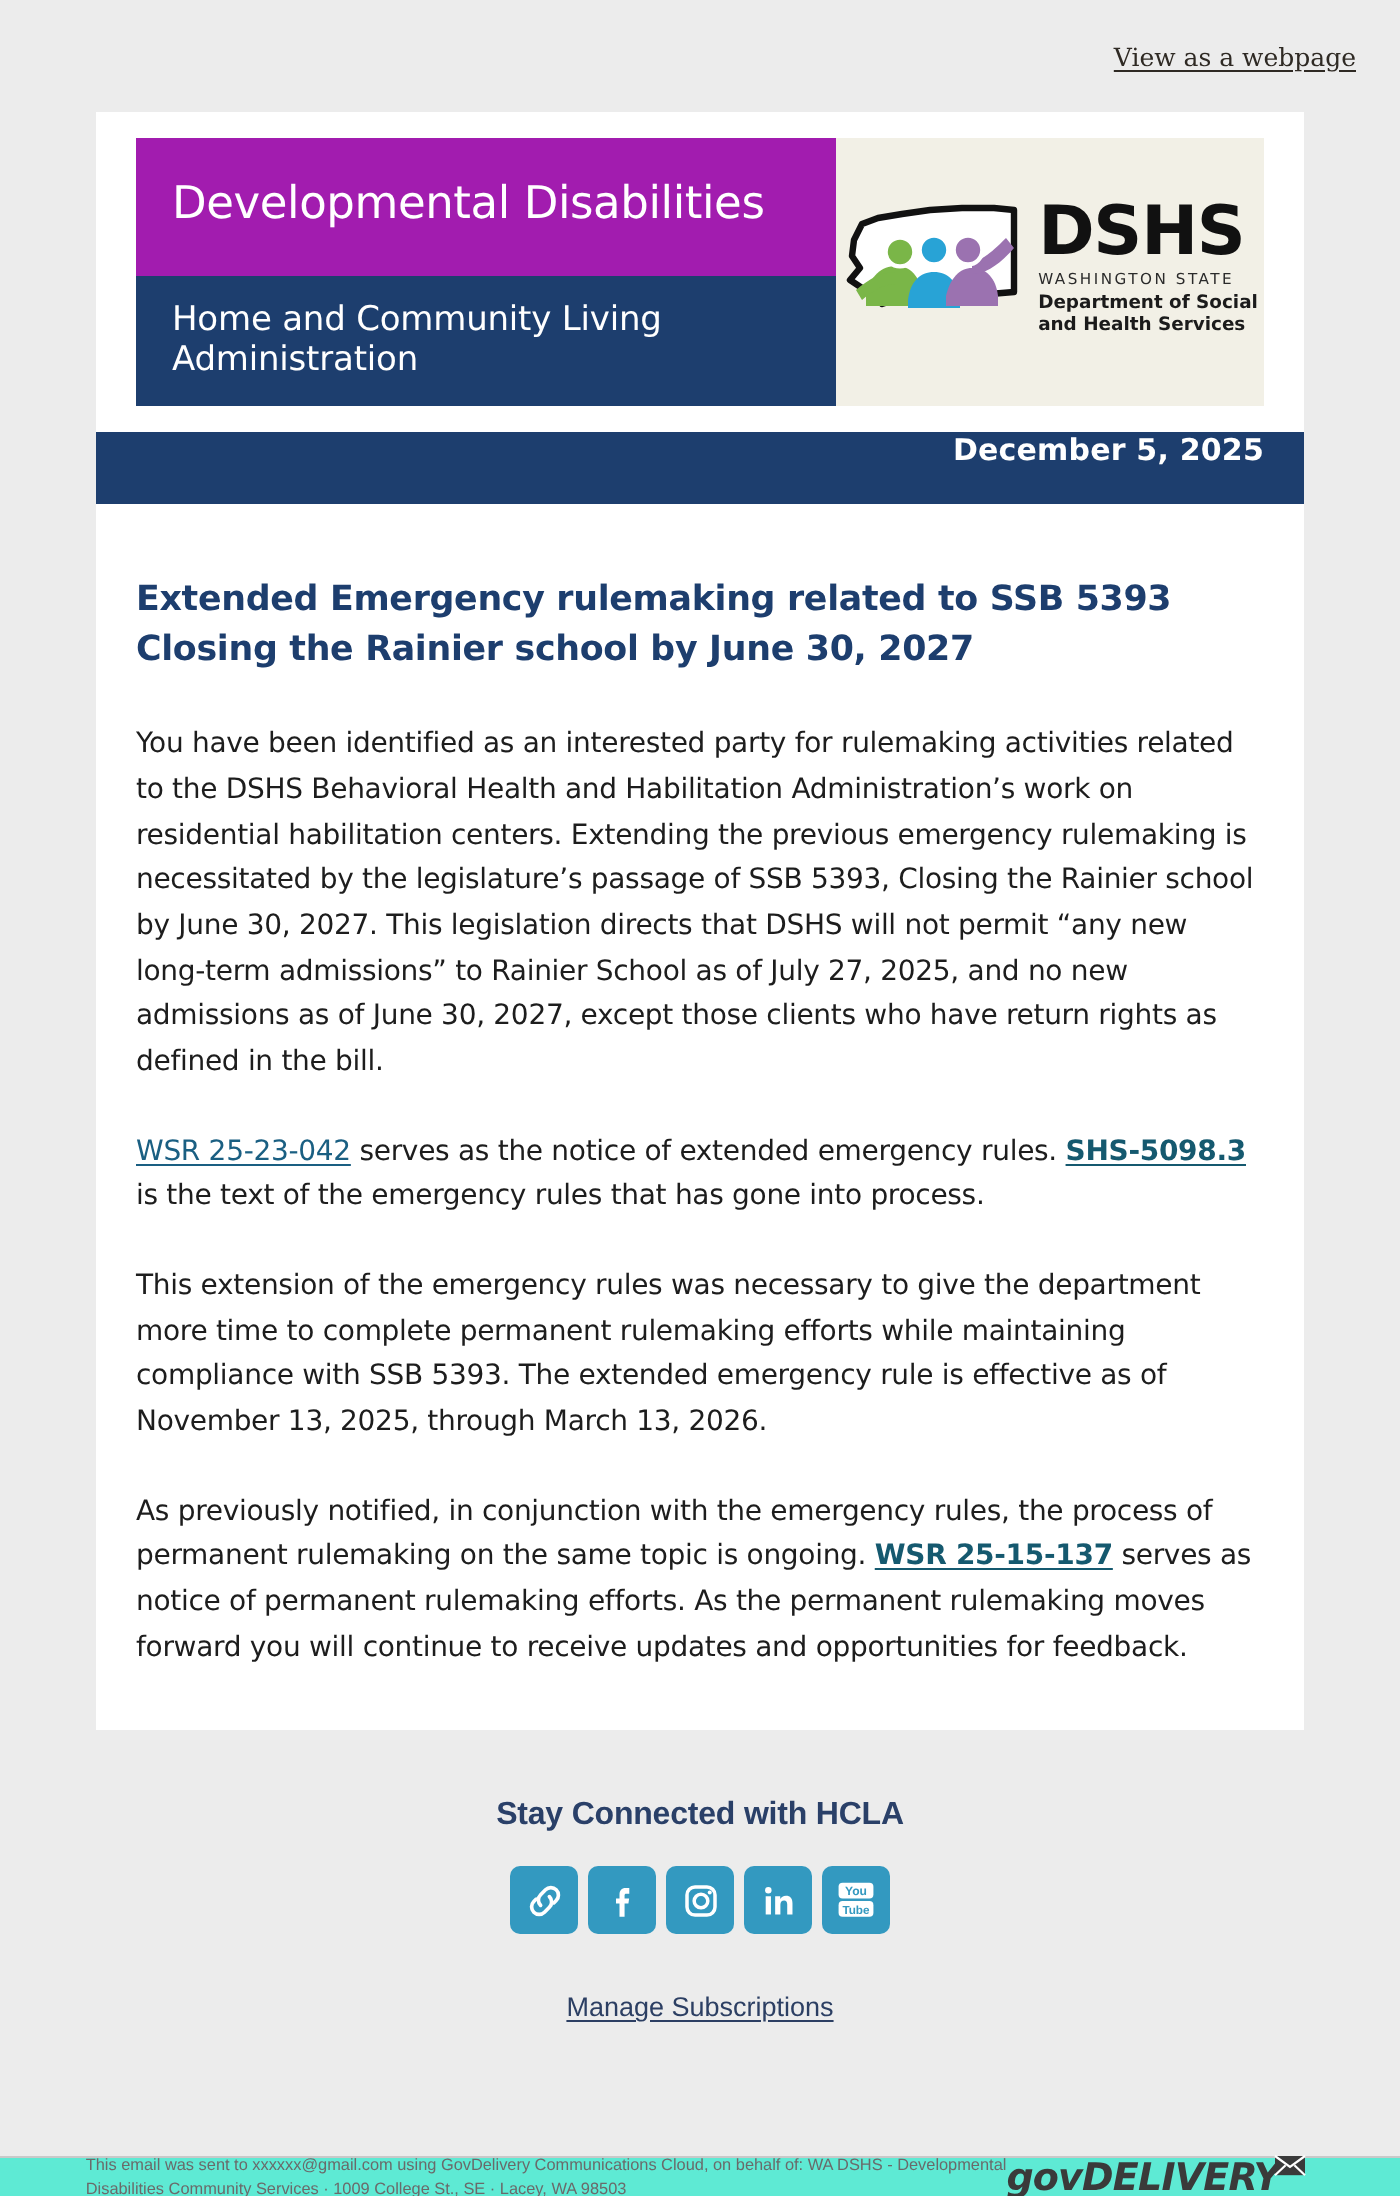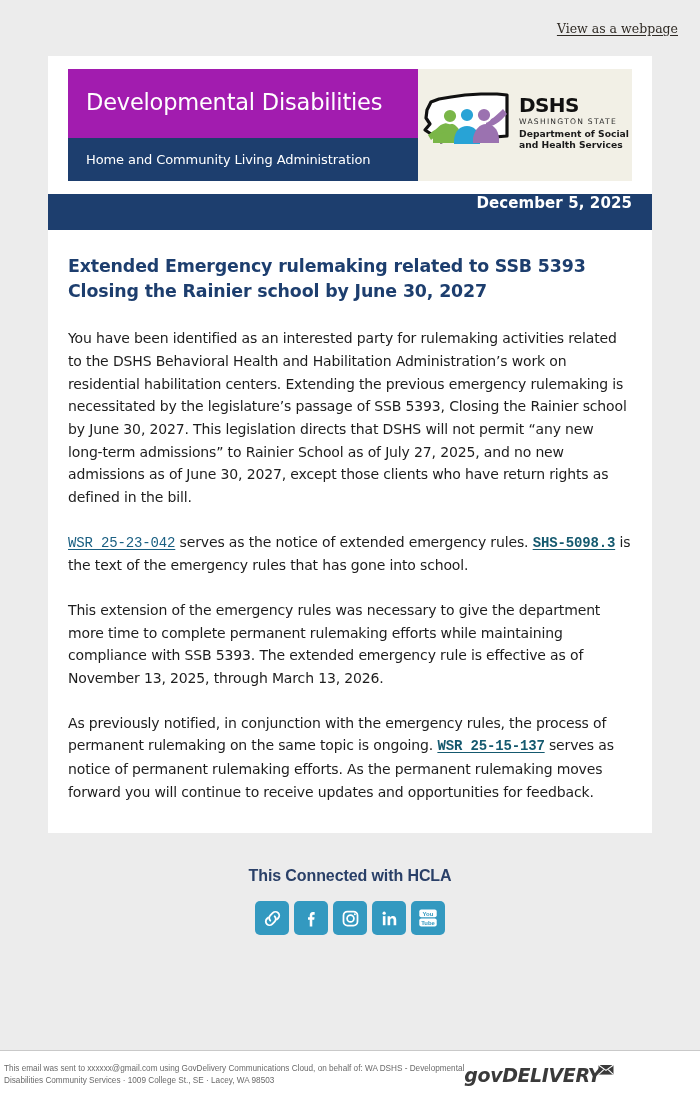--- a/index.html
+++ b/index.html
@@ -39,29 +39,29 @@
   .brand-top .l1,.brand-top .l2{
     font-family:"DejaVu Sans",sans-serif;
     font-size:22.5px;color:#ffffff;line-height:1.28;letter-spacing:-0.2px;
     font-weight:400;
   }
   .brand-bottom{
     background:#1d3e6e;padding:12px 0 13px 18px;margin-top:auto;
   }
   .brand-bottom span{
     font-family:"DejaVu Sans",sans-serif;
-    font-size:13px;color:#ffffff;letter-spacing:-0.1px;
+    font-size:17px;color:#ffffff;letter-spacing:-0.1px;
   }
   .logobox{
     flex:1;background:#f2f0e6;display:flex;align-items:center;justify-content:center;
   }
   .logo-inner{display:flex;align-items:center;gap:6px;transform:translateY(-2px);}
   .dshs-words{display:flex;flex-direction:column;line-height:1;}
   .dshs-words .big{
-    font-family:"DejaVu Sans",sans-serif;font-weight:bold;font-size:20px;color:#111;
+    font-family:"DejaVu Sans",sans-serif;font-weight:bold;font-size:34px;color:#111;
     letter-spacing:-0.6px;
   }
   .dshs-words .ws{
     font-family:"DejaVu Sans",sans-serif;font-size:7.6px;color:#2b2b2b;letter-spacing:1.25px;
     margin-top:3px;
   }
   .dshs-words .dept{
     font-family:"DejaVu Sans",sans-serif;font-weight:bold;font-size:9.2px;color:#1b1b1b;
     margin-top:2px;line-height:1.22;
   }
@@ -69,33 +69,33 @@
   
   .datebar{
     background:#1d3e6e;height:36px;margin-top:13px;
     display:flex;align-items:flex-start;justify-content:flex-end;padding-right:20px;
   }
   .datebar span{
     font-family:"DejaVu Sans",sans-serif;font-weight:bold;font-size:15px;color:#ffffff;letter-spacing:0.1px;
   }
 
   
-  .content{padding:24px 20px 30px 20px;}
+  .content{padding:24px 20px 30px 20px;margin-top:12px;}
   h1.headline{
     margin:0 0 24px 0;
     font-family:"DejaVu Sans",sans-serif;font-weight:bold;
     font-size:17.4px;line-height:1.42;color:#1d3e6e;letter-spacing:-0.15px;
   }
   p.copy{
     margin:0 0 22px 0;
     font-family:"DejaVu Sans",sans-serif;
     font-size:14px;line-height:1.62;color:#1d1d1d;letter-spacing:-0.15px;
   }
   p.copy:last-child{margin-bottom:0;}
-  a.inline-link{color:#1a5f82;text-decoration:underline;text-underline-offset:2px;font-family:Liberation Mono, monospace;}
+  a.inline-link{color:#1a5f82;text-decoration:underline;text-underline-offset:2px;}
   a.inline-link.bold{font-weight:bold;color:#15596f;}
 
   
   .social-wrap{padding-top:34px;text-align:center;}
   .social-title{
     font-family:"Liberation Sans",sans-serif;font-weight:bold;
     font-size:16px;color:#2a4068;letter-spacing:-0.1px;
   }
   .icon-row{margin-top:16px;display:flex;justify-content:center;gap:5px;}
   .sicon{
@@ -104,23 +104,23 @@
   }
   .sicon svg{display:block;}
   .manage{margin-top:28px;}
   .manage a{
     font-family:"Liberation Sans",sans-serif;font-size:13.5px;color:#2c3f63;
     text-decoration:underline;text-underline-offset:2px;
   }
 
   
   .legal{
-    position:absolute;left:0;right:0;bottom:0;height:48px;
-    background:#ffffff;border-top:1px solid #c9c9c9;
-    display:flex;align-items:center;justify-content:flex-start;
+    position:absolute;left:0;right:0;bottom:0;height:20px;
+    background:#5eead4;border-top:1px solid #c9c9c9;
+    display:flex;align-items:center;justify-content:center;
     padding:0 8px 0 4px;box-sizing:border-box;
   }
   .legal .txt{
     font-family:"Liberation Sans",sans-serif;font-size:8.2px;color:#6a6a6a;line-height:1.45;
     max-width:570px;
   }
   .gd{display:flex;align-items:flex-start;}
   .gd .word{
     font-family:"DejaVu Sans",sans-serif;font-weight:bold;font-style:italic;
     font-size:19px;color:#3a3a3a;letter-spacing:-0.4px;
@@ -179,30 +179,30 @@
 
     <div class="datebar">
       <span>December 5, 2025</span>
     </div>
 
     <div class="content">
       <h1 class="headline">Extended Emergency rulemaking related to SSB 5393 Closing the Rainier school by June 30, 2027</h1>
 
       <p class="copy">You have been identified as an interested party for rulemaking activities related to the DSHS Behavioral Health and Habilitation Administration’s work on residential habilitation centers. Extending the previous emergency rulemaking is necessitated by the legislature’s passage of SSB 5393, Closing the Rainier school by June 30, 2027. This legislation directs that DSHS will not permit “any new long-term admissions” to Rainier School as of July 27, 2025, and no new admissions as of June 30, 2027, except those clients who have return rights as defined in the bill.</p>
 
-      <p class="copy"><a class="inline-link" href="#">WSR 25-23-042</a><span> serves as the notice of extended emergency rules. </span><a class="inline-link bold" href="#">SHS-5098.3</a><span> is the text of the emergency rules that has gone into school.</span></p>
+      <p class="copy"><a class="inline-link" href="#">WSR 25-23-042</a><span> serves as the notice of extended emergency rules. </span><a class="inline-link bold" href="#">SHS-5098.3</a><span> is the text of the emergency rules that has gone into process.</span></p>
 
       <p class="copy">This extension of the emergency rules was necessary to give the department more time to complete permanent rulemaking efforts while maintaining compliance with SSB 5393. The extended emergency rule is effective as of November 13, 2025, through March 13, 2026.</p>
 
       <p class="copy"><span>As previously notified, in conjunction with the emergency rules, the process of permanent rulemaking on the same topic is ongoing. </span><a class="inline-link bold" href="#">WSR 25-15-137</a><span> serves as notice of permanent rulemaking efforts. As the permanent rulemaking moves forward you will continue to receive updates and opportunities for feedback.</span></p>
     </div>
   </div>
 
   <div class="social-wrap">
-    <div class="social-title">This Connected with HCLA</div>
+    <div class="social-title">Stay Connected with HCLA</div>
 
     <div class="icon-row">
 
       <a class="sicon" href="#">
         <svg width="21" height="21" viewBox="0 0 24 24" fill="none" stroke="#ffffff" stroke-width="2.1" stroke-linecap="round">
           <path d="M9.5 14.5 a4.3 4.3 0 0 1 0-6.1 l2.8-2.8 a4.3 4.3 0 0 1 6.1 6.1 l-1.4 1.4"></path>
           <path d="M14.5 9.5 a4.3 4.3 0 0 1 0 6.1 l-2.8 2.8 a4.3 4.3 0 0 1-6.1-6.1 l1.4-1.4"></path>
         </svg>
       </a>
 
@@ -232,20 +232,23 @@
         <svg width="24" height="22" viewBox="0 0 26 24">
           <rect x="3.5" y="2.6" width="19" height="8.6" rx="2.2" fill="#ffffff"></rect>
           <text x="13" y="9.4" font-family="Liberation Sans, sans-serif" font-size="6.6" font-weight="bold" fill="#3399c0" text-anchor="middle">You</text>
           <rect x="3.5" y="12.6" width="19" height="8.6" rx="2.2" fill="#ffffff"></rect>
           <text x="13" y="19.4" font-family="Liberation Sans, sans-serif" font-size="6.4" font-weight="bold" fill="#3399c0" text-anchor="middle">Tube</text>
         </svg>
       </a>
 
     </div>
 
+    <div class="manage">
+      <a href="#">Manage Subscriptions</a>
+    </div>
   </div>
 
   <div class="legal">
     <div class="txt">
       <div>This email was sent to xxxxxx@gmail.com using GovDelivery Communications Cloud, on behalf of: WA DSHS - Developmental</div>
       <div>Disabilities Community Services · 1009 College St., SE · Lacey, WA 98503</div>
     </div>
     <div class="gd">
       <span class="word">govDELIVERY</span>
       <span class="env">

